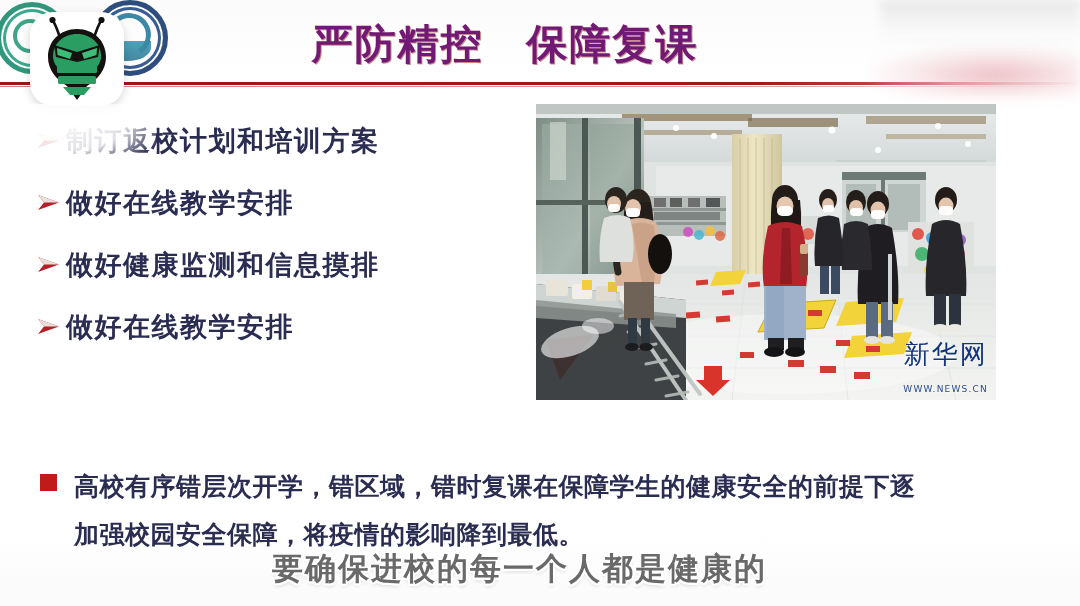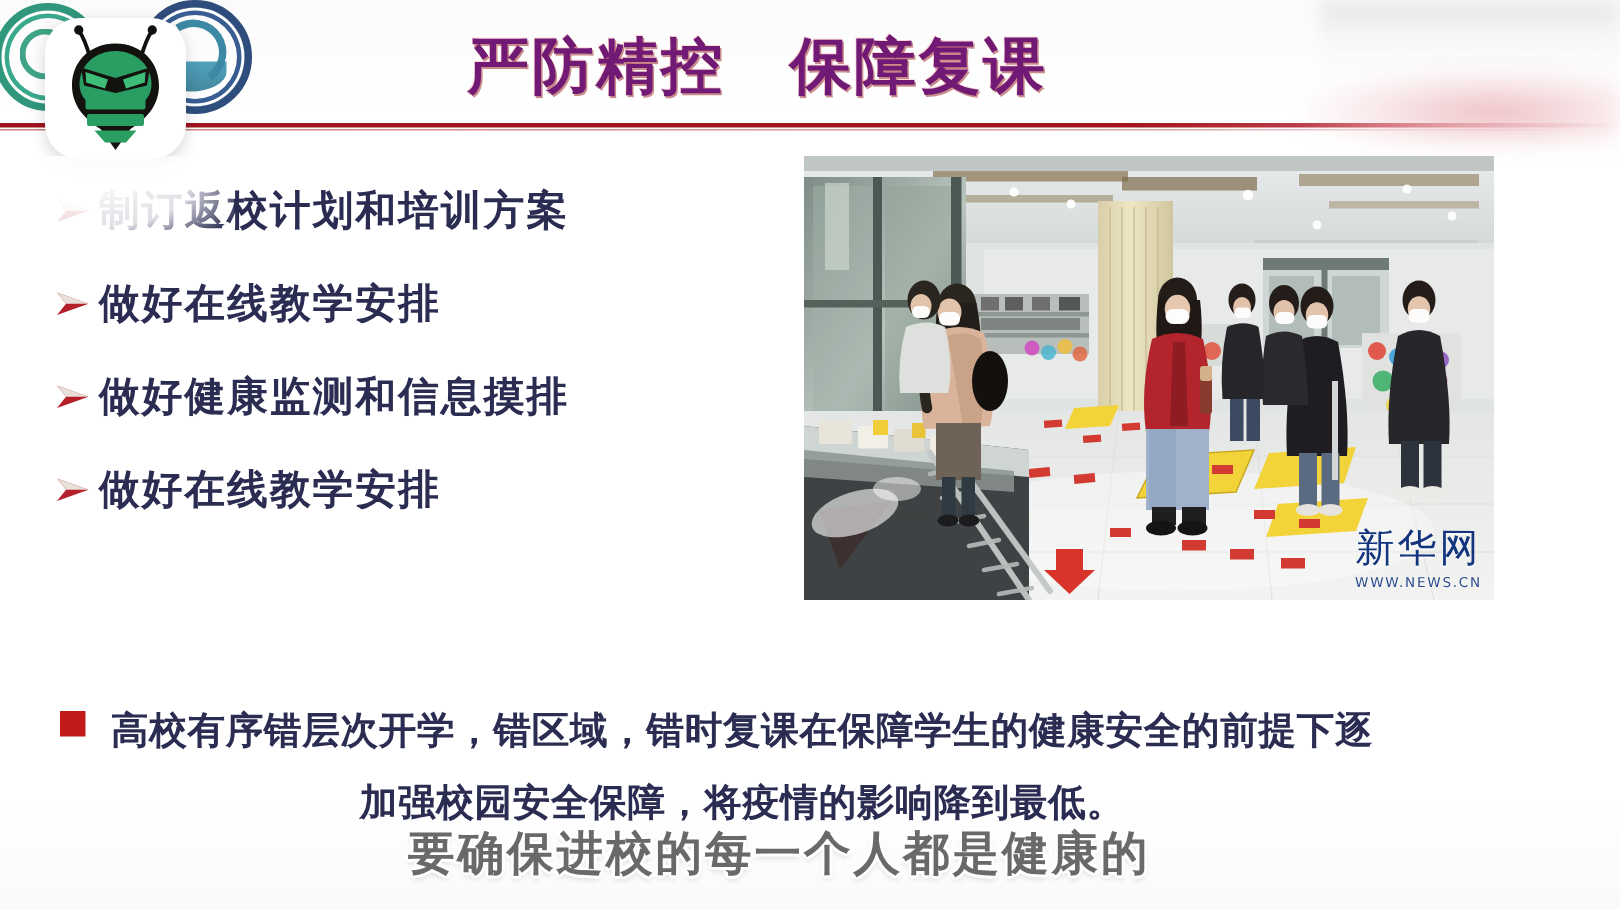--- a/index.html
+++ b/index.html
@@ -234,21 +234,21 @@
   .photo-watermark .wm-cn {
     font-size: 26px;
     font-weight: normal;
     letter-spacing: 2px;
     display: block;
   }
   .photo-watermark .wm-url {
     font-size: 9px;
     letter-spacing: 1.2px;
     display: block;
-    margin-top: 6px;
+    margin-top: 18px;
     color: #2a4a8f;
   }
 
   
   .paragraph-block {
     position: absolute;
     left: 40px;
     top: 463px;
     width: 1000px;
     display: flex;
@@ -264,21 +264,20 @@
     height: 17px;
     background: #c01a1a;
   }
   .paragraph-text {
     color: #2b2c52;
     font-family: "DejaVu Serif", "Liberation Serif", serif;
     font-weight: bold;
     font-size: 25px;
     line-height: 48px;
     letter-spacing: 0.5px;
-    text-align: center;
   }
 
   
   .caption {
     position: absolute;
     left: 0;
     top: 548px;
     width: 1039px;
     text-align: center;
     font-family: "DejaVu Sans", "Liberation Sans", sans-serif;

